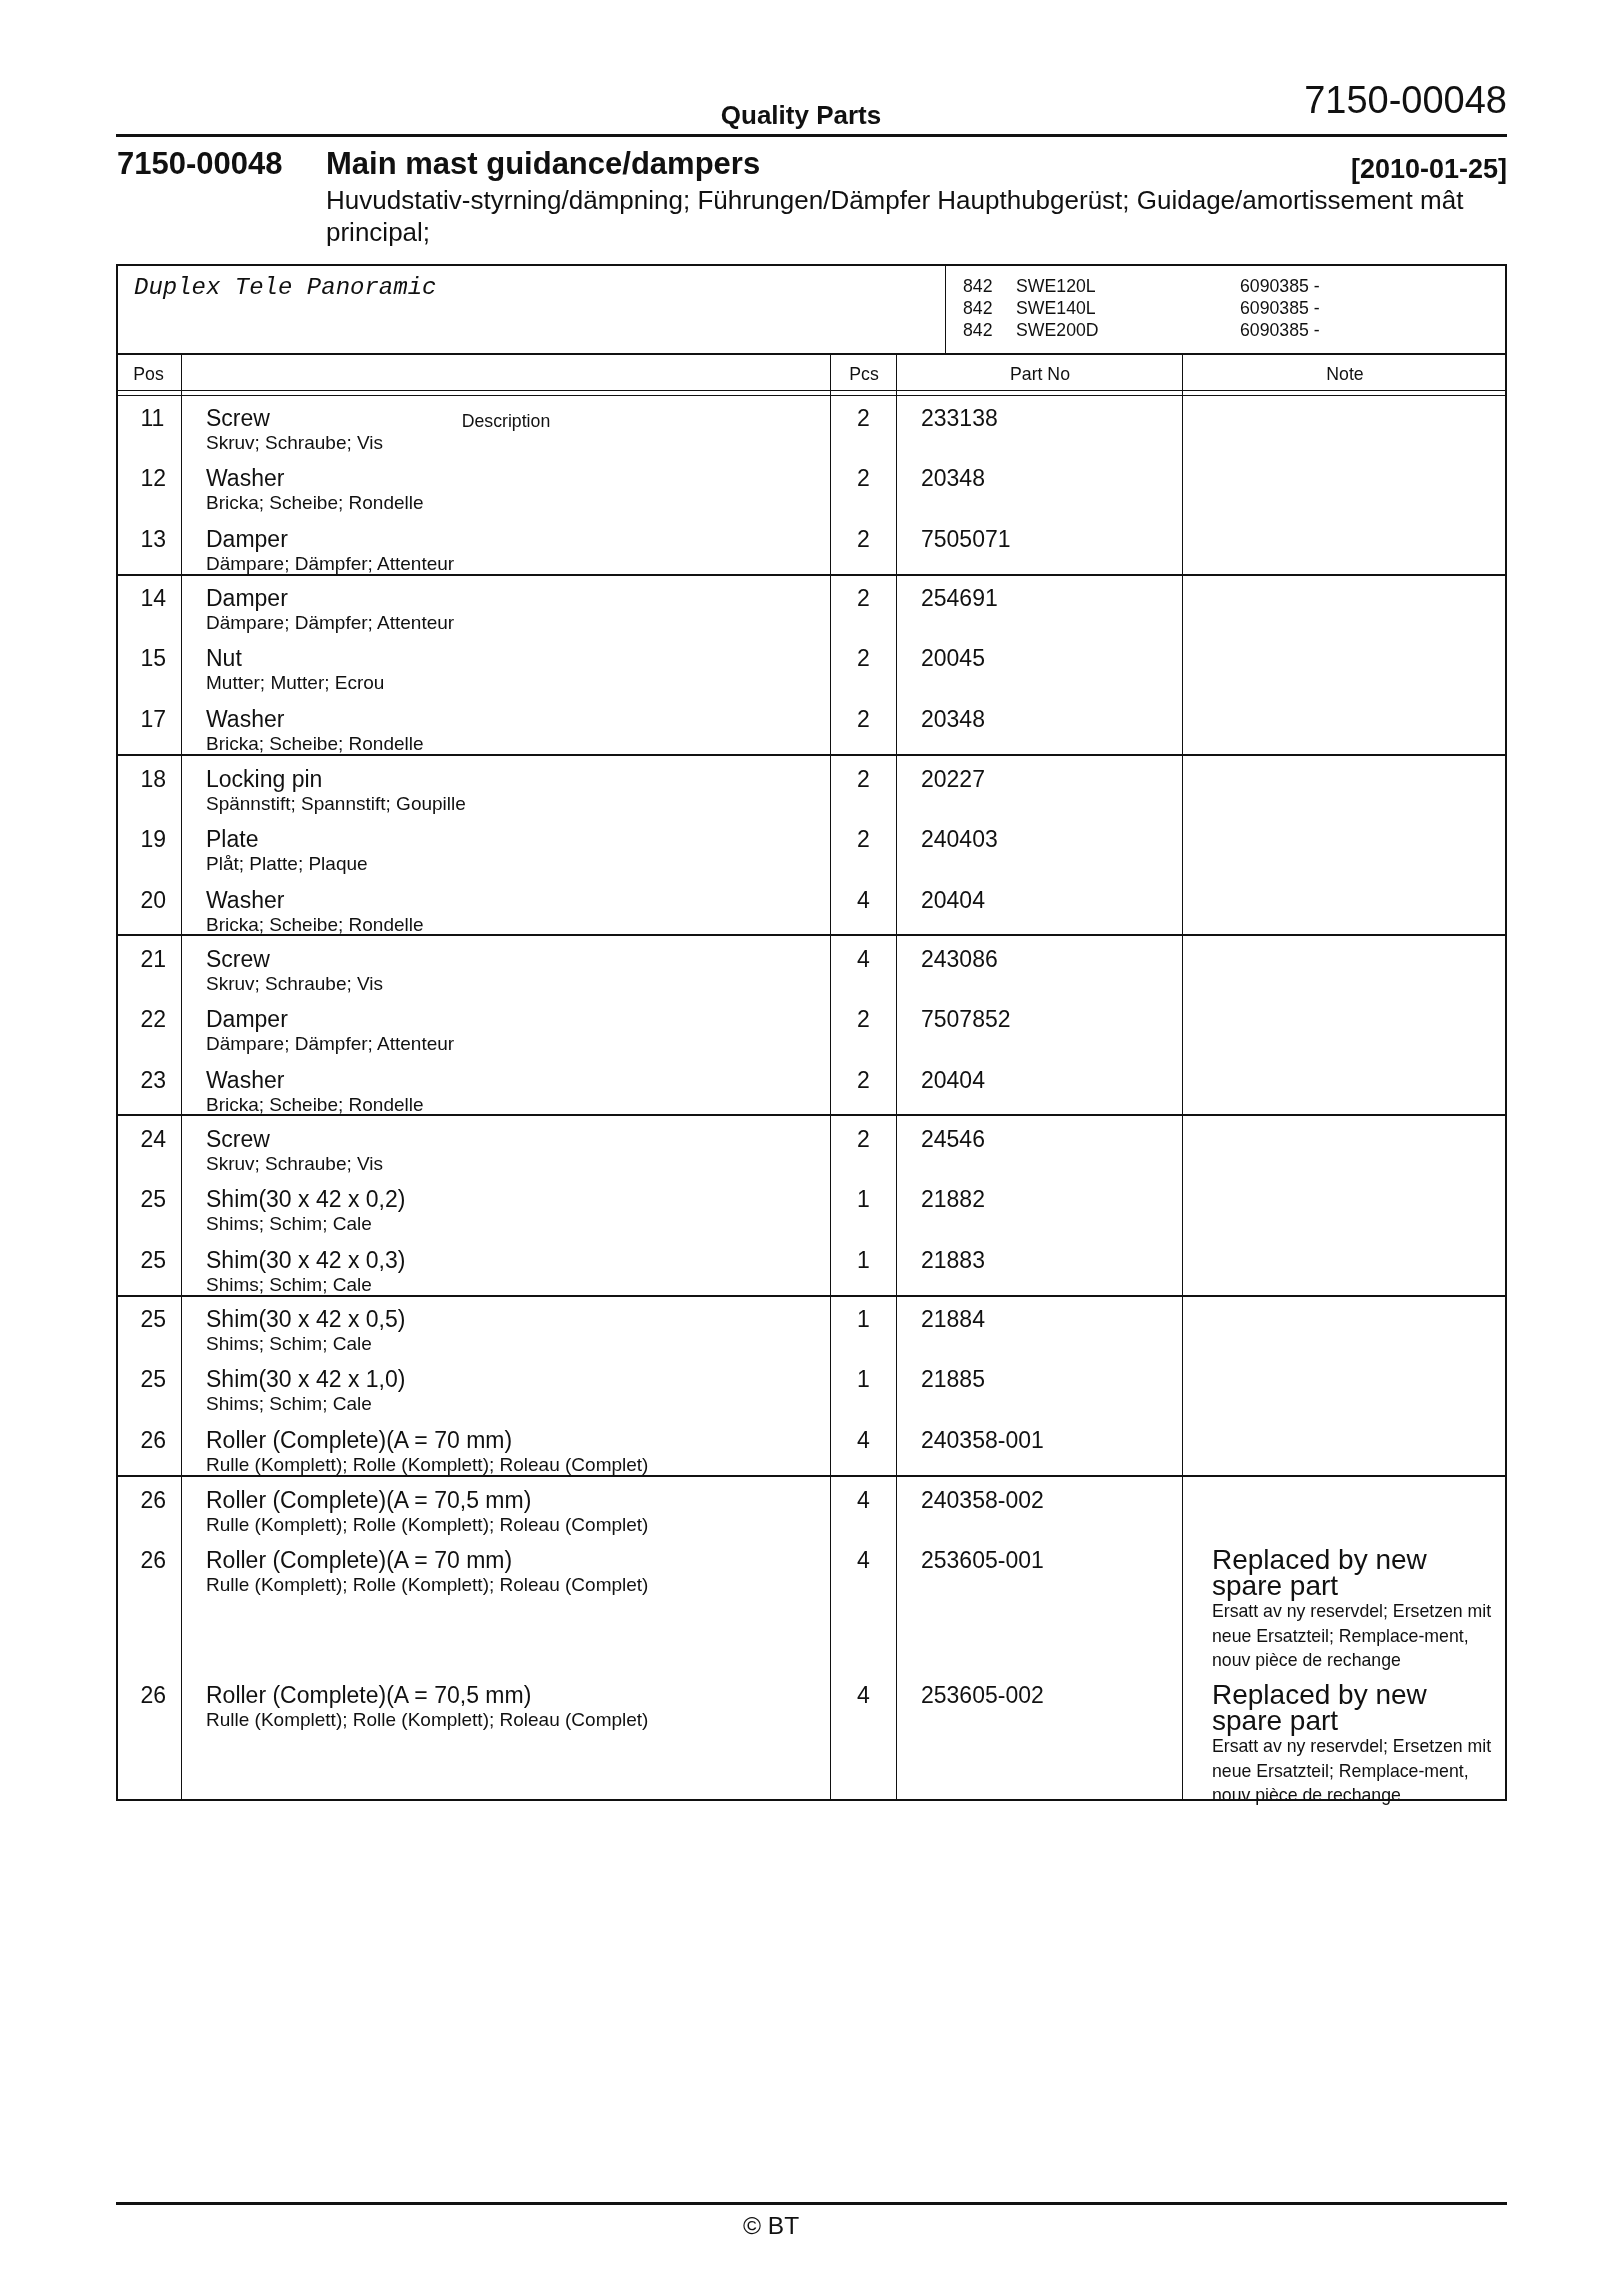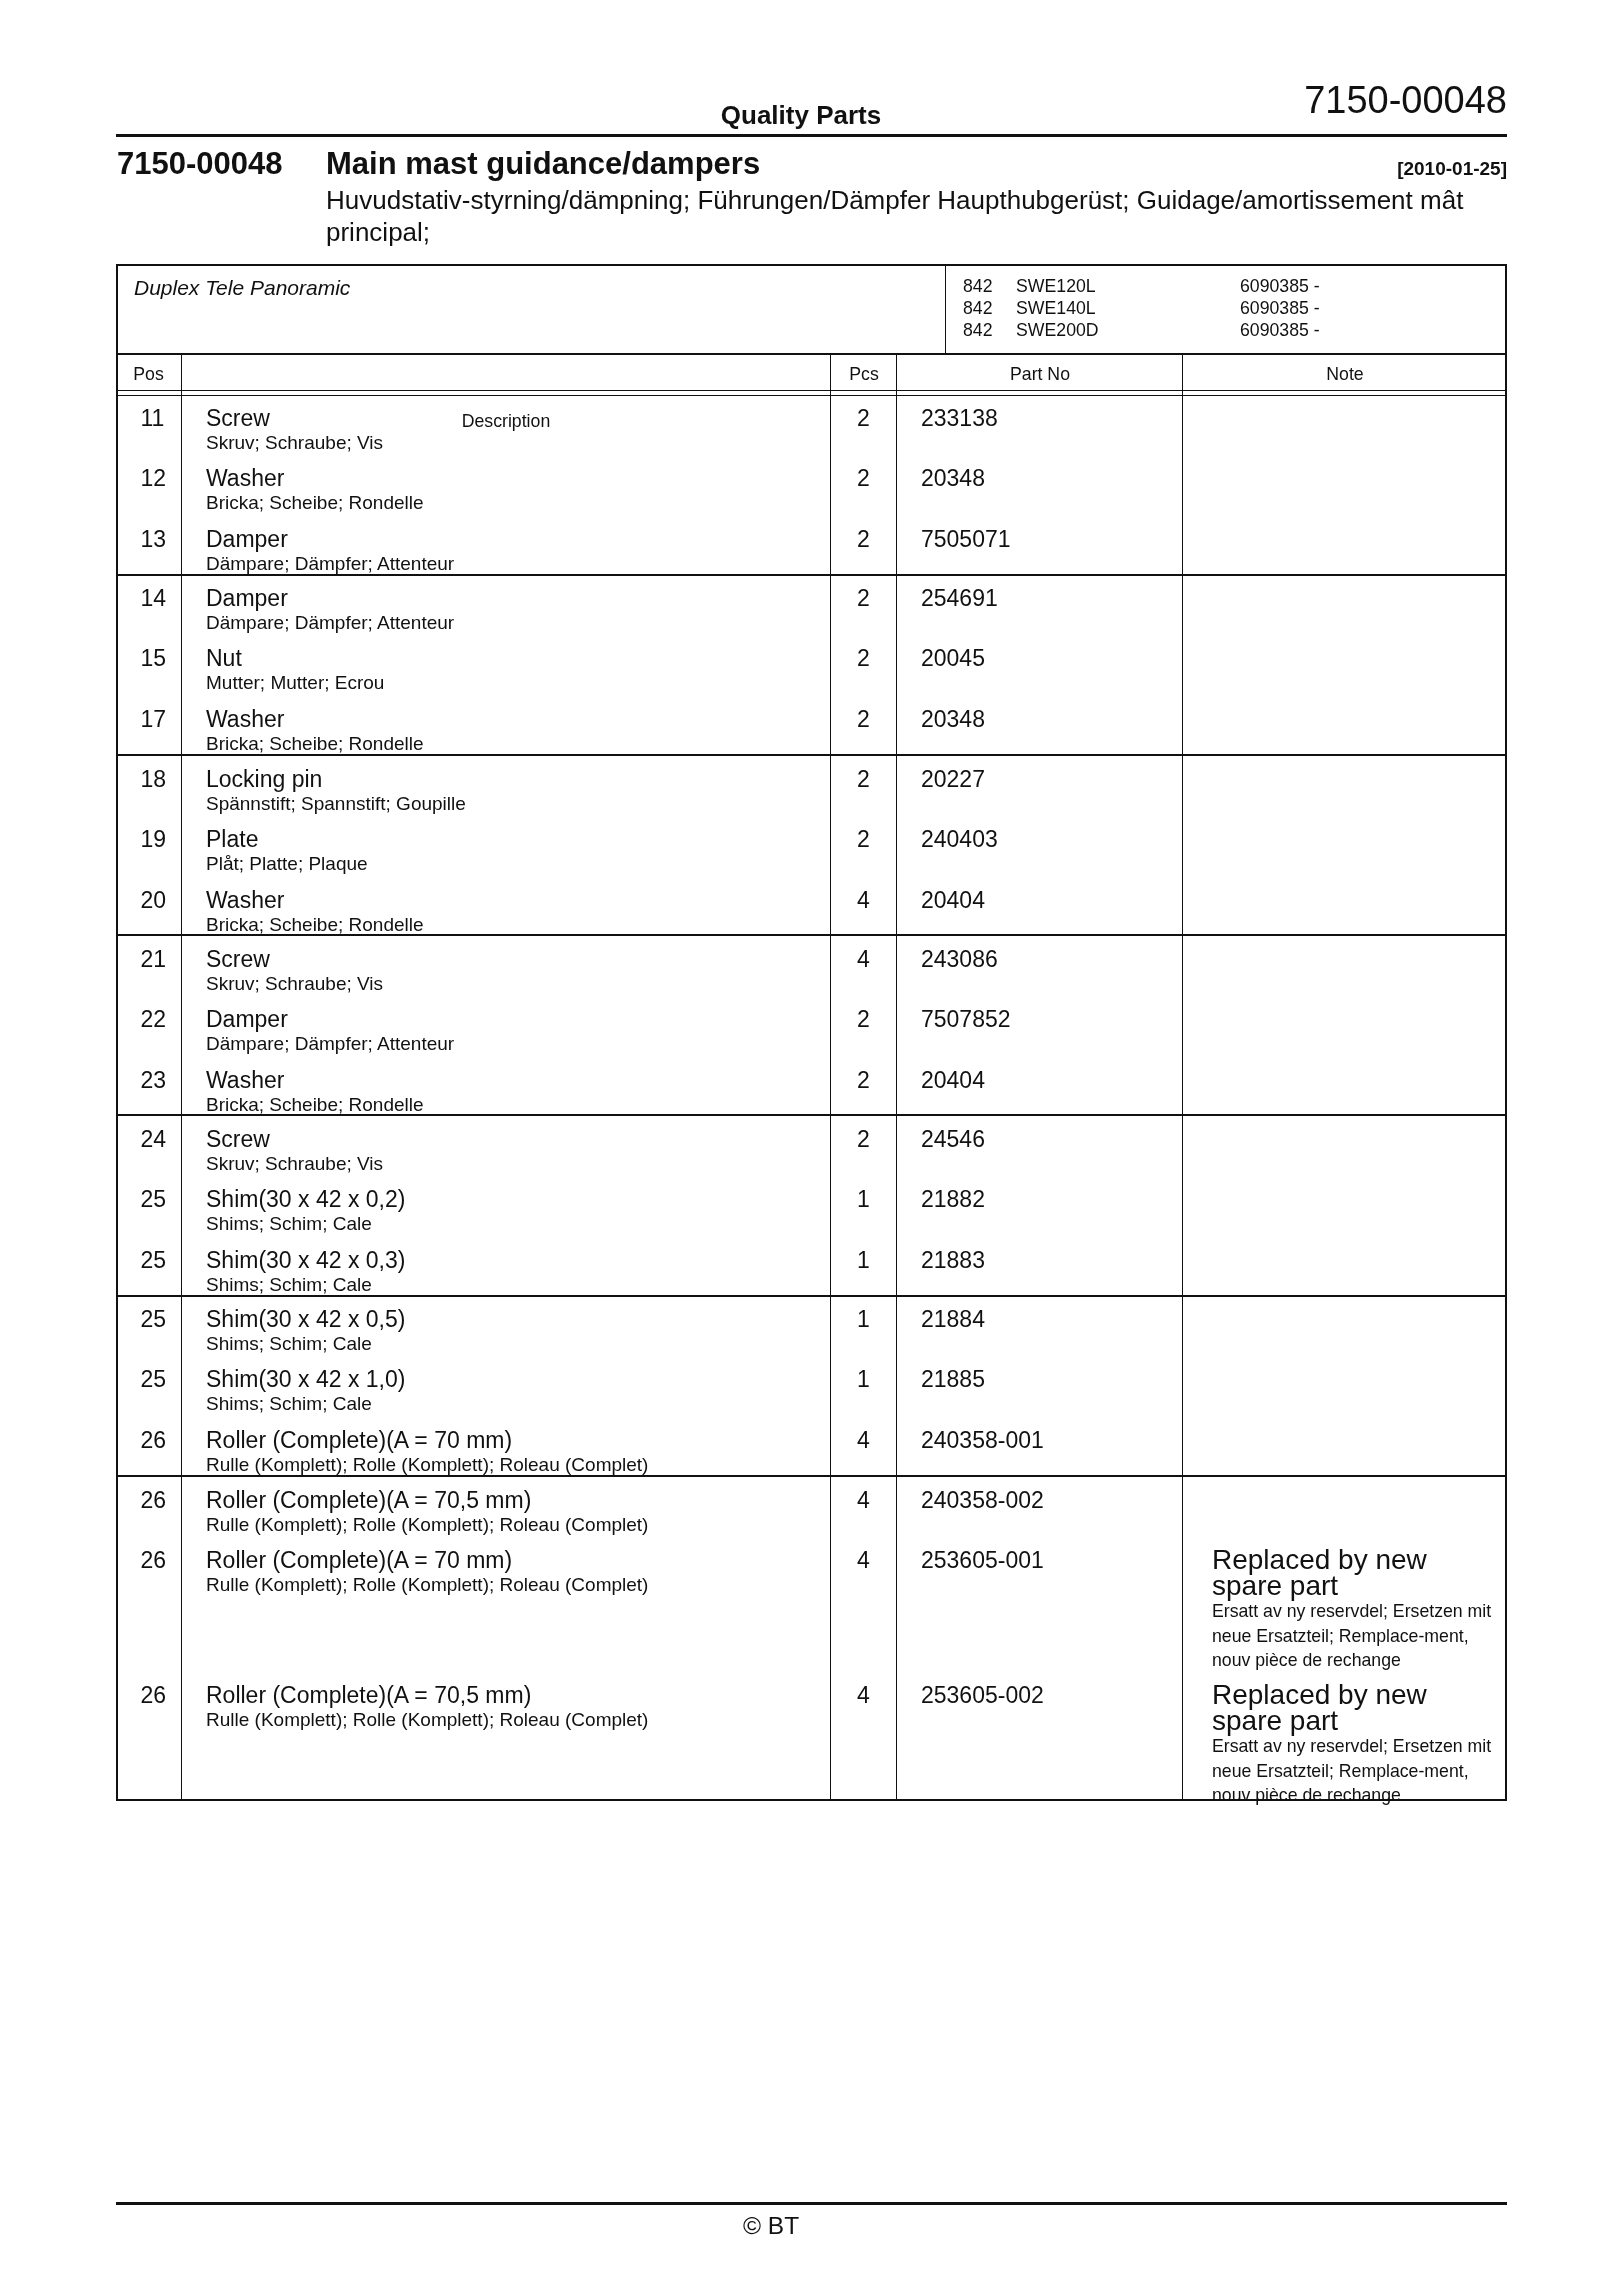--- a/index.html
+++ b/index.html
@@ -5,26 +5,26 @@
   html, body { margin: 0; padding: 0; background: #ffffff; }
   body { width: 1622px; height: 2295px; position: relative; overflow: hidden;
          font-family: "Liberation Sans", sans-serif; color: #111; }
   .abs { position: absolute; }
   .page-header-label { left: 613px; width: 376px; top: 100px; text-align: center;
          font-weight: bold; font-size: 26px; line-height: 30px; }
   .doc-number { right: 115px; top: 80px; font-size: 38px; line-height: 41px; }
   .header-rule { left: 116px; width: 1391px; top: 134px; height: 2.7px; background: #111; }
   .title-code { left: 117px; top: 146px; font-weight: bold; font-size: 31px; line-height: 35px; }
   .title-text { left: 326px; top: 146px; font-weight: bold; font-size: 31px; line-height: 35px; }
-  .title-date { right: 115px; top: 157px; font-weight: bold; font-size: 19px; line-height: 24.5px; }
+  .title-date { right: 115px; top: 157px; font-weight: bold; font-size: 27px; line-height: 24.5px; }
   .subtitle { left: 326px; top: 184px; width: 1172px; font-size: 26px; line-height: 32px; }
 
   .table { left: 116px; top: 264px; width: 1391px; height: 1537px; box-sizing: border-box;
            border: 2px solid #111; }
-  .model-name { left: 134px; top: 275px; font-style: italic; font-size: 21px; line-height: 26px; }
+  .model-name { left: 134px; top: 275px; font-style: italic; font-size: 24px; line-height: 26px; font-family: Liberation Mono, monospace; }
   .model-divider { left: 945px; top: 264px; width: 1.4px; height: 91px; background: #111; }
   .model-list { left: 963px; top: 275px; font-size: 17.7px; line-height: 22px; }
   .model-line { position: relative; height: 22px; width: 477px; }
   .model-line span { position: absolute; top: 0; }
   .m-code { left: 0; }
   .m-type { left: 53px; }
   .m-serial { left: 277px; }
 
   .hline { position: absolute; left: 116px; width: 1391px; background: #111; }
   .vline { position: absolute; width: 1.4px; background: #111; }

